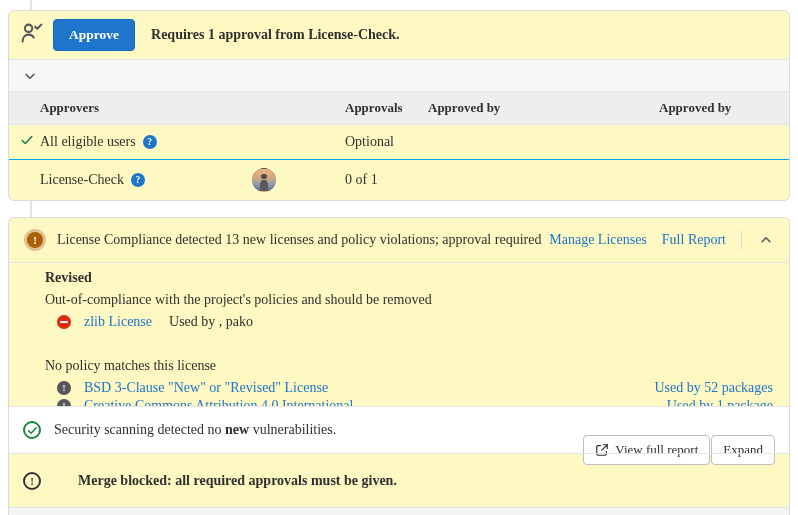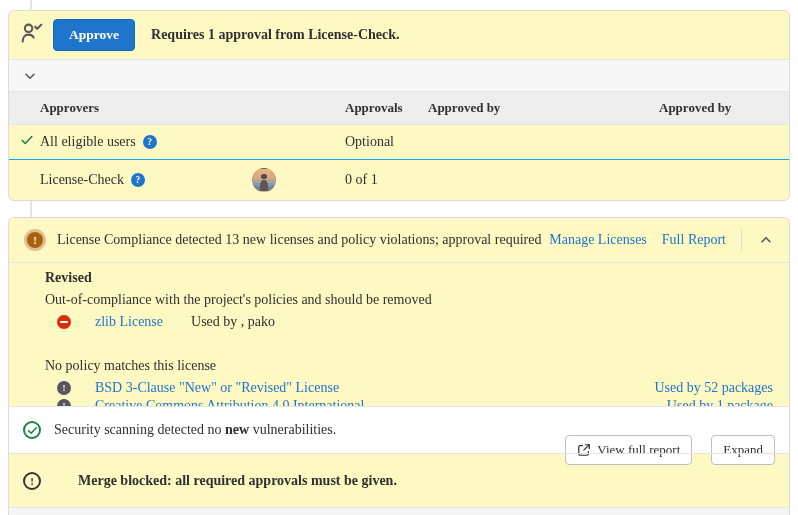--- a/index.html
+++ b/index.html
@@ -62,41 +62,41 @@
   }
   .lc-summary { margin-left:14px; }
   .lc-actions { margin-left:auto; display:flex; align-items:center; gap:15px; }
   .link { color:#1f75cb; text-decoration:none; cursor:pointer; }
   .v-divider { width:1px; height:20px; background:#dbdbdb; }
   .chev-btn { display:flex; align-items:center; cursor:pointer; padding:2px; }
 
   .lc-body { height:144px; border-top:1px solid #e5e5e5; position:relative; overflow:hidden; }
   .lc-line { position:absolute; left:36px; height:20px; display:flex; align-items:center; }
   .lc-title { font-weight:700; }
-  .lc-item { left:48px; gap:24px; }
+  .lc-item { left:48px; gap:13px; }
   .deny-icon {
     flex:none; width:14px; height:14px; border-radius:50%; background:#dd2b0e; position:relative;
   }
   .deny-icon::after {
     content:""; position:absolute; left:3px; top:6px; width:8px; height:2px; border-radius:1px; background:#fff;
   }
   .info-icon {
     flex:none; width:14px; height:14px; border-radius:50%; background:#57565b;
     color:#fff; font-size:9px; font-weight:700; line-height:14px; text-align:center;
   }
   .used-by-plain { margin-left:4px; }
   .used-by-right { position:absolute; right:16px; height:20px; display:flex; align-items:center; }
 
   .security-row { height:47px; padding:0 14px; border-top:1px solid #e5e5e5; background:#fff; }
   .ok-icon {
     flex:none; width:18px; height:18px; border-radius:50%; border:2px solid #1d8444;
     display:flex; align-items:center; justify-content:center;
   }
   .sec-text { margin-left:13px; }
-  .sec-actions { margin-left:auto; display:flex; align-items:center; gap:19px;margin-top:40px; }
+  .sec-actions { margin-left:auto; display:flex; align-items:center; gap:1px;margin-top:40px; }
   .btn-secondary {
     display:flex; align-items:center; gap:6px; background:#fff; border:1px solid #bfbfbf;
     border-radius:4px; padding:6px 11px; font-size:13px; color:#303030; cursor:pointer;
     font-family:inherit;
   }
 
   .merge-row { height:54px; padding:0 14px; border-top:1px solid #e5e5e5; }
   .blocked-icon {
     flex:none; width:18px; height:18px; border-radius:50%; border:2px solid #35333a;
     color:#35333a; font-size:11px; font-weight:700; line-height:14px; text-align:center;

